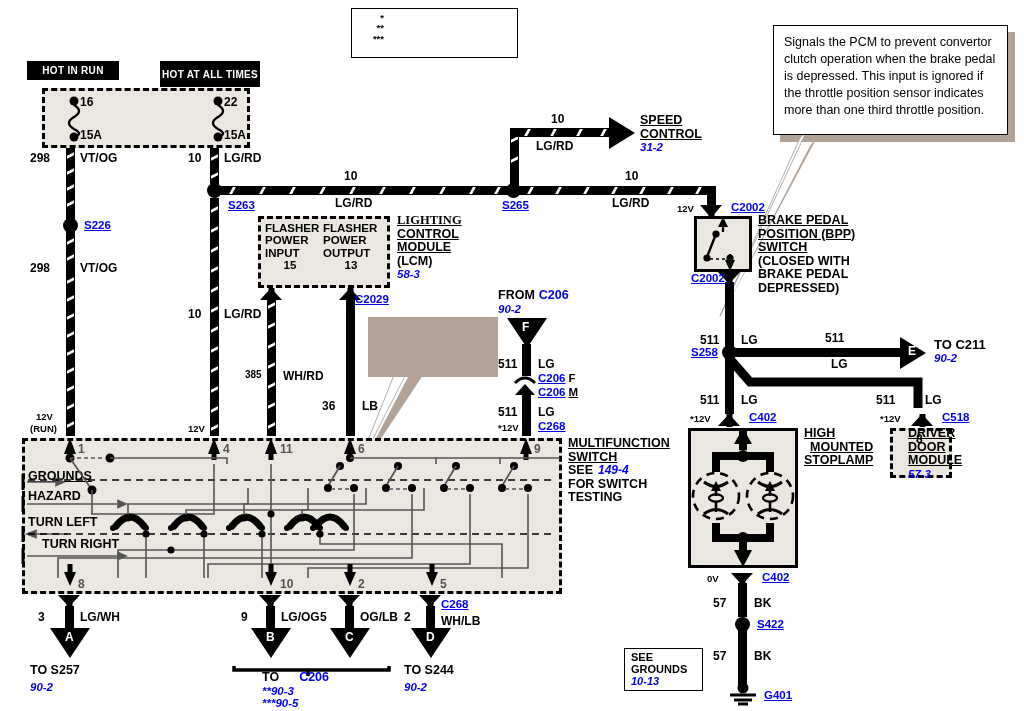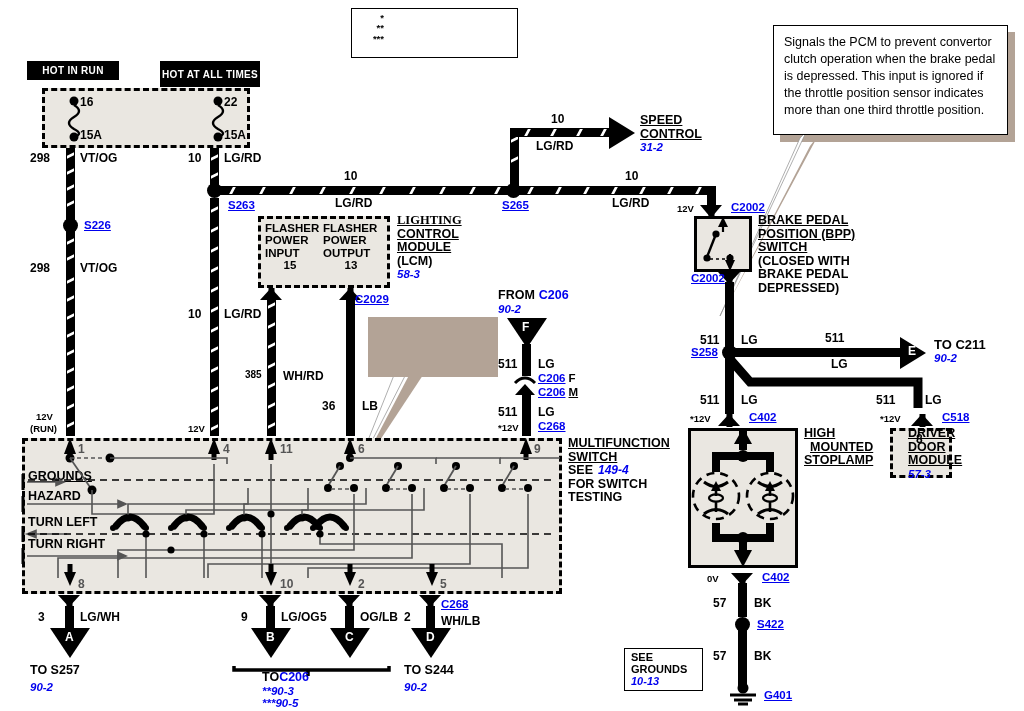--- a/index.html
+++ b/index.html
@@ -458,21 +458,21 @@
   <div class="abs" style="left:28px;top:466px;">
     <div style="position:relative;height:20px;">
       <span class="txt u" style="font-size:12.5px;">GROUNDS</span>
     </div>
     <div style="position:relative;height:20px;">
       <span class="txt" style="font-size:12.5px;">HAZARD</span>
     </div>
     <div style="position:relative;height:22px;margin-top:6px;">
       <span class="txt" style="font-size:12.5px;">TURN LEFT</span>
     </div>
-    <div style="position:relative;height:22px;">
+    <div style="position:relative;height:22px;margin-left:14px;">
       <span class="txt" style="font-size:12.5px;">TURN RIGHT</span>
     </div>
   </div>
   <svg class="abs" style="left:24px;top:462px;width:180px;height:110px;">
     <g stroke="#555" stroke-width="1.6" fill="#555">
       <line x1="3" y1="20" x2="38" y2="20"></line>
         <polygon points="40,20 32,16.5 32,23.5"></polygon>
       <line x1="3" y1="42" x2="100" y2="42"></line>
         <polygon points="102,42 94,38.5 94,45.5"></polygon>
       <line x1="43" y1="72" x2="8" y2="72"></line>
@@ -640,21 +640,21 @@
   <div class="plainv" style="left:345px;top:606px;height:22px;"></div>
   <div class="abs txt" style="left:320px;top:611px;font-size:12px;">5</div>
   <div class="abs txt" style="left:360px;top:611px;font-size:12px;">OG/LB</div>
   <div class="abs triDown" style="left:330px;top:628px;"></div>
   <div class="abs triLetter" style="left:345px;top:630px;font-size:12px;">C</div>
 
   <svg class="abs" style="left:232px;top:664px;width:160px;height:16px;">
     <polyline points="2,2 2,6 76,6 76,12 76,6 157,6 157,2" stroke="#000" stroke-width="3.5" fill="none"></polyline>
   </svg>
   <div class="abs" style="left:262px;top:671px;">
-    <div style="display:flex;gap:0;">
+    <div style="display:flex;gap:20px;">
       <span class="txt" style="font-size:12.5px;">TO</span>
       <span class="txt blun" style="font-size:12.5px;">C206</span>
     </div>
     <div class="txt blu" style="font-size:11.5px;">**90-3</div>
     <div class="txt blu" style="font-size:11.5px;">***90-5</div>
   </div>
 
   <svg class="abs" style="left:418px;top:594px;width:26px;height:14px;">
     <polygon points="1,1 12,13 23,1" fill="#000"></polygon>
     <rect x="9.5" y="2" width="6" height="12" fill="#000"></rect>

